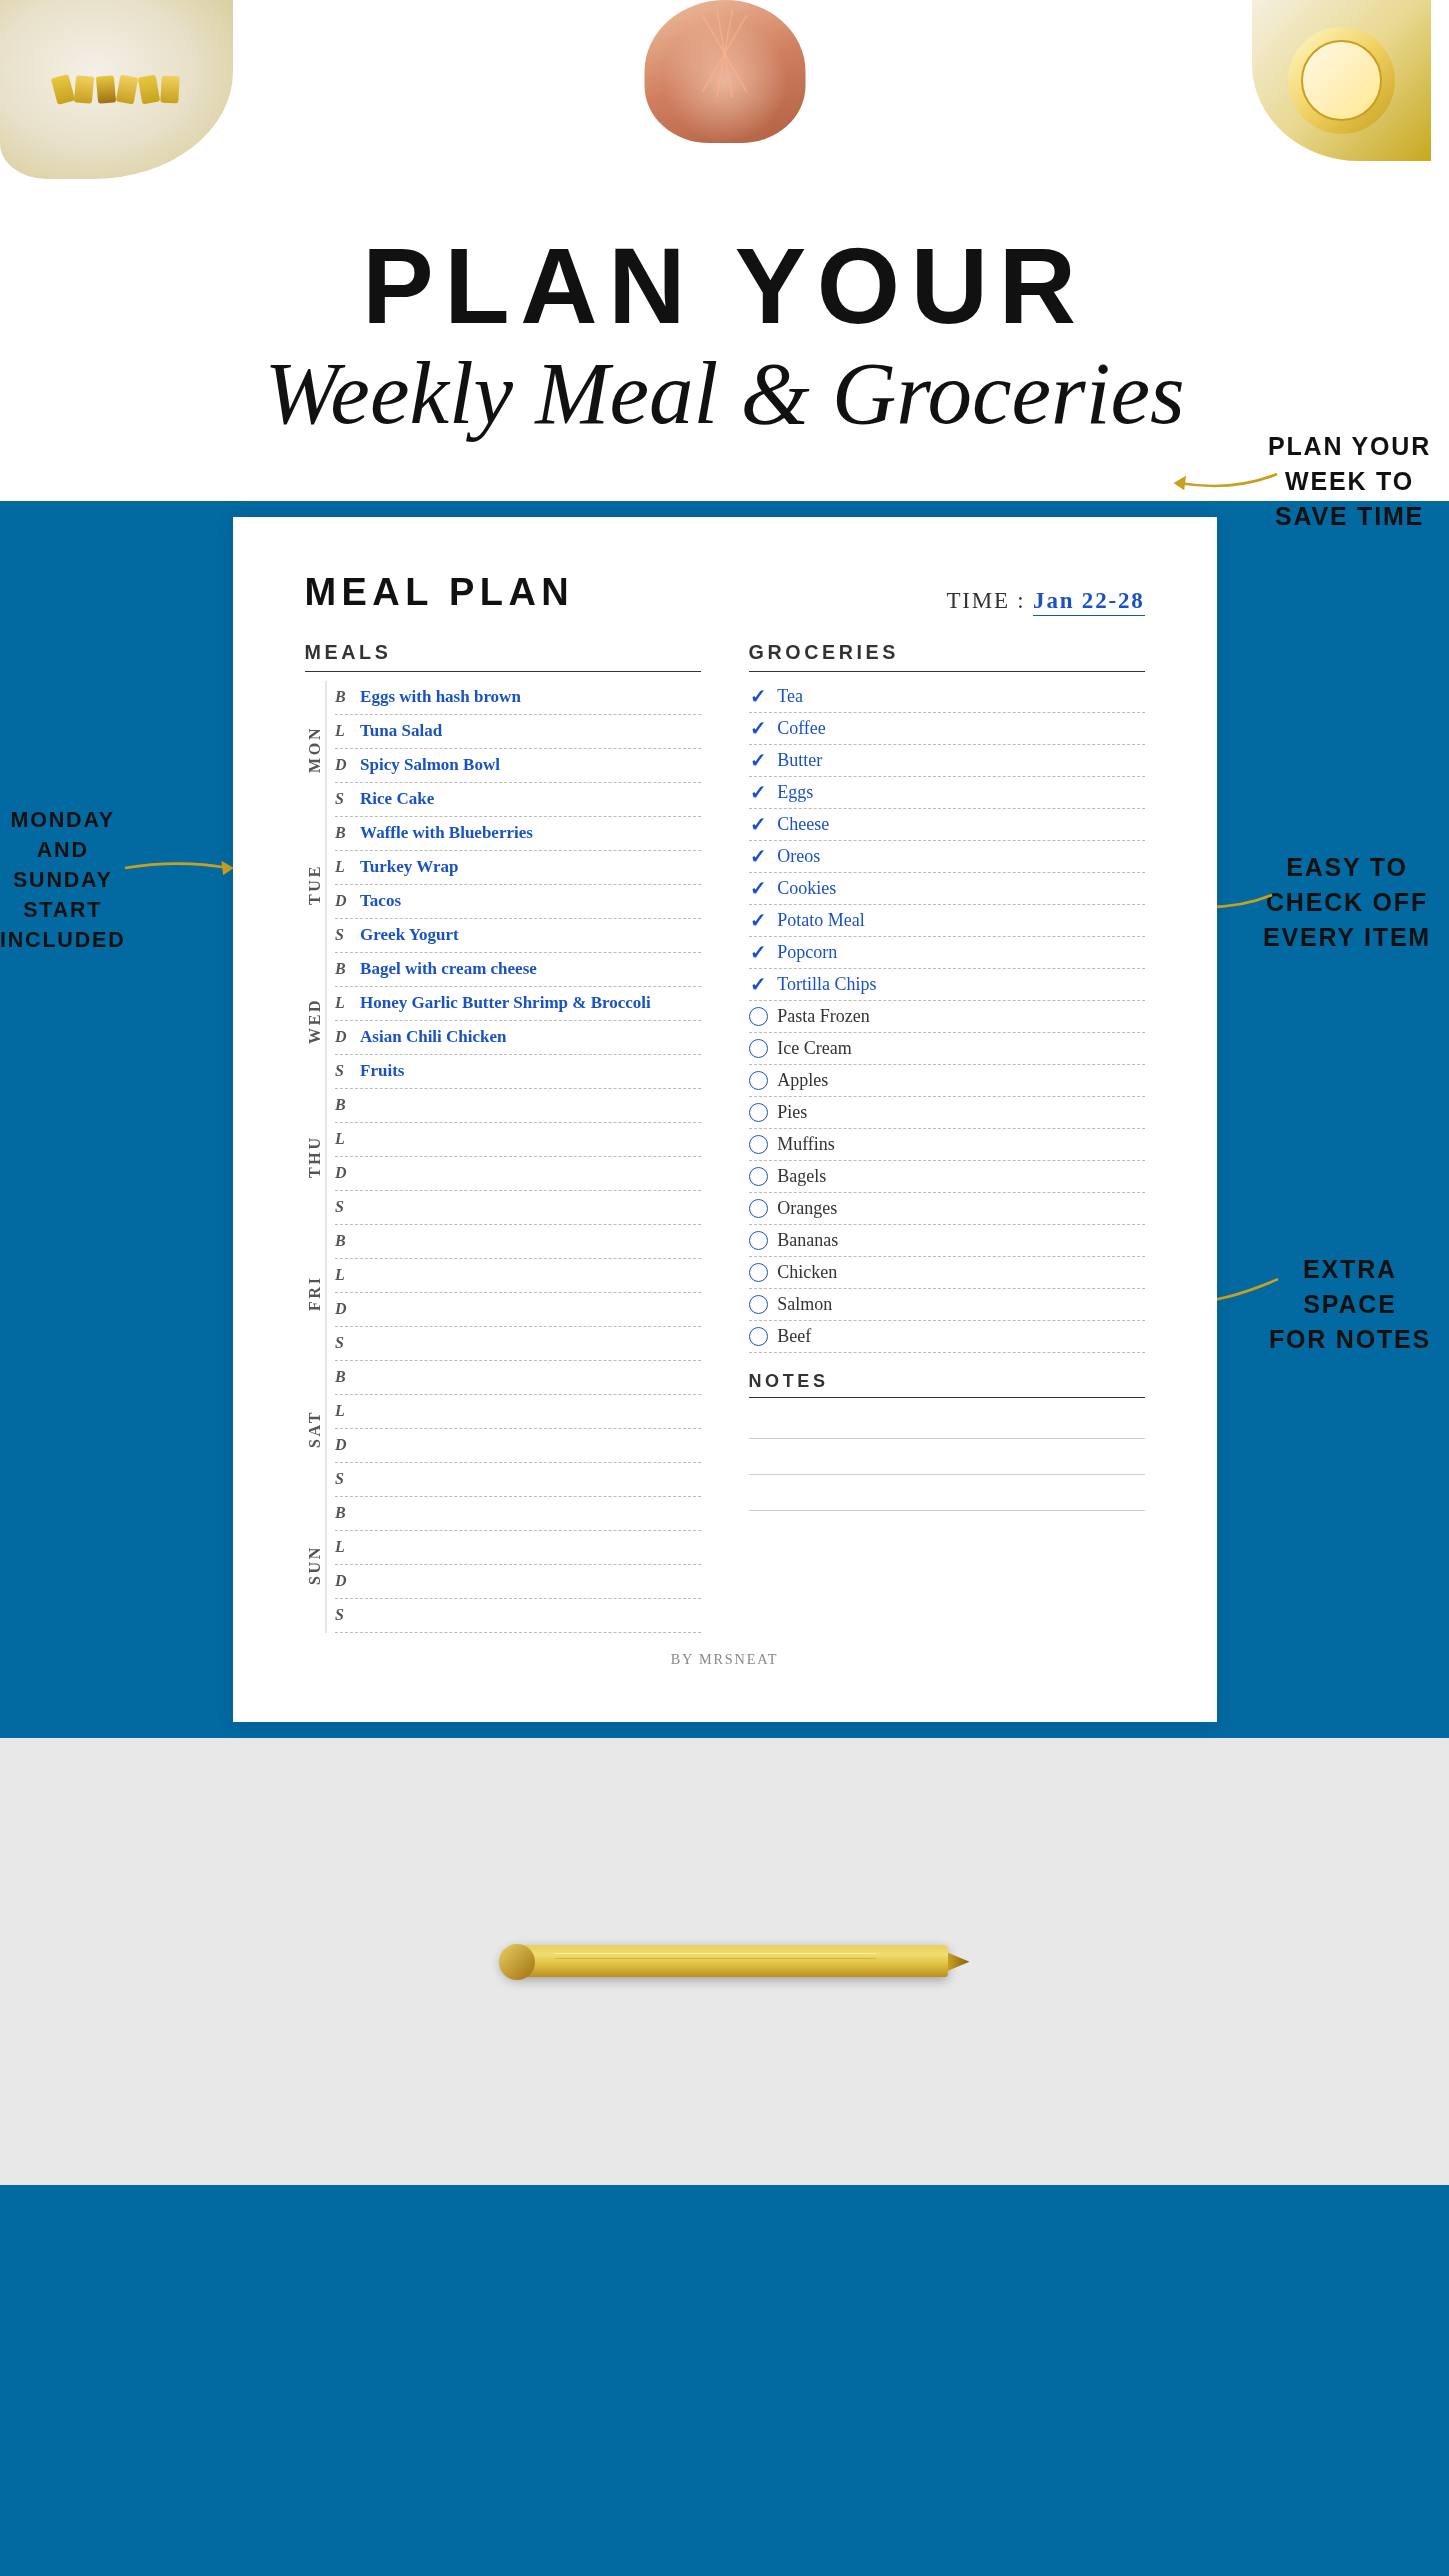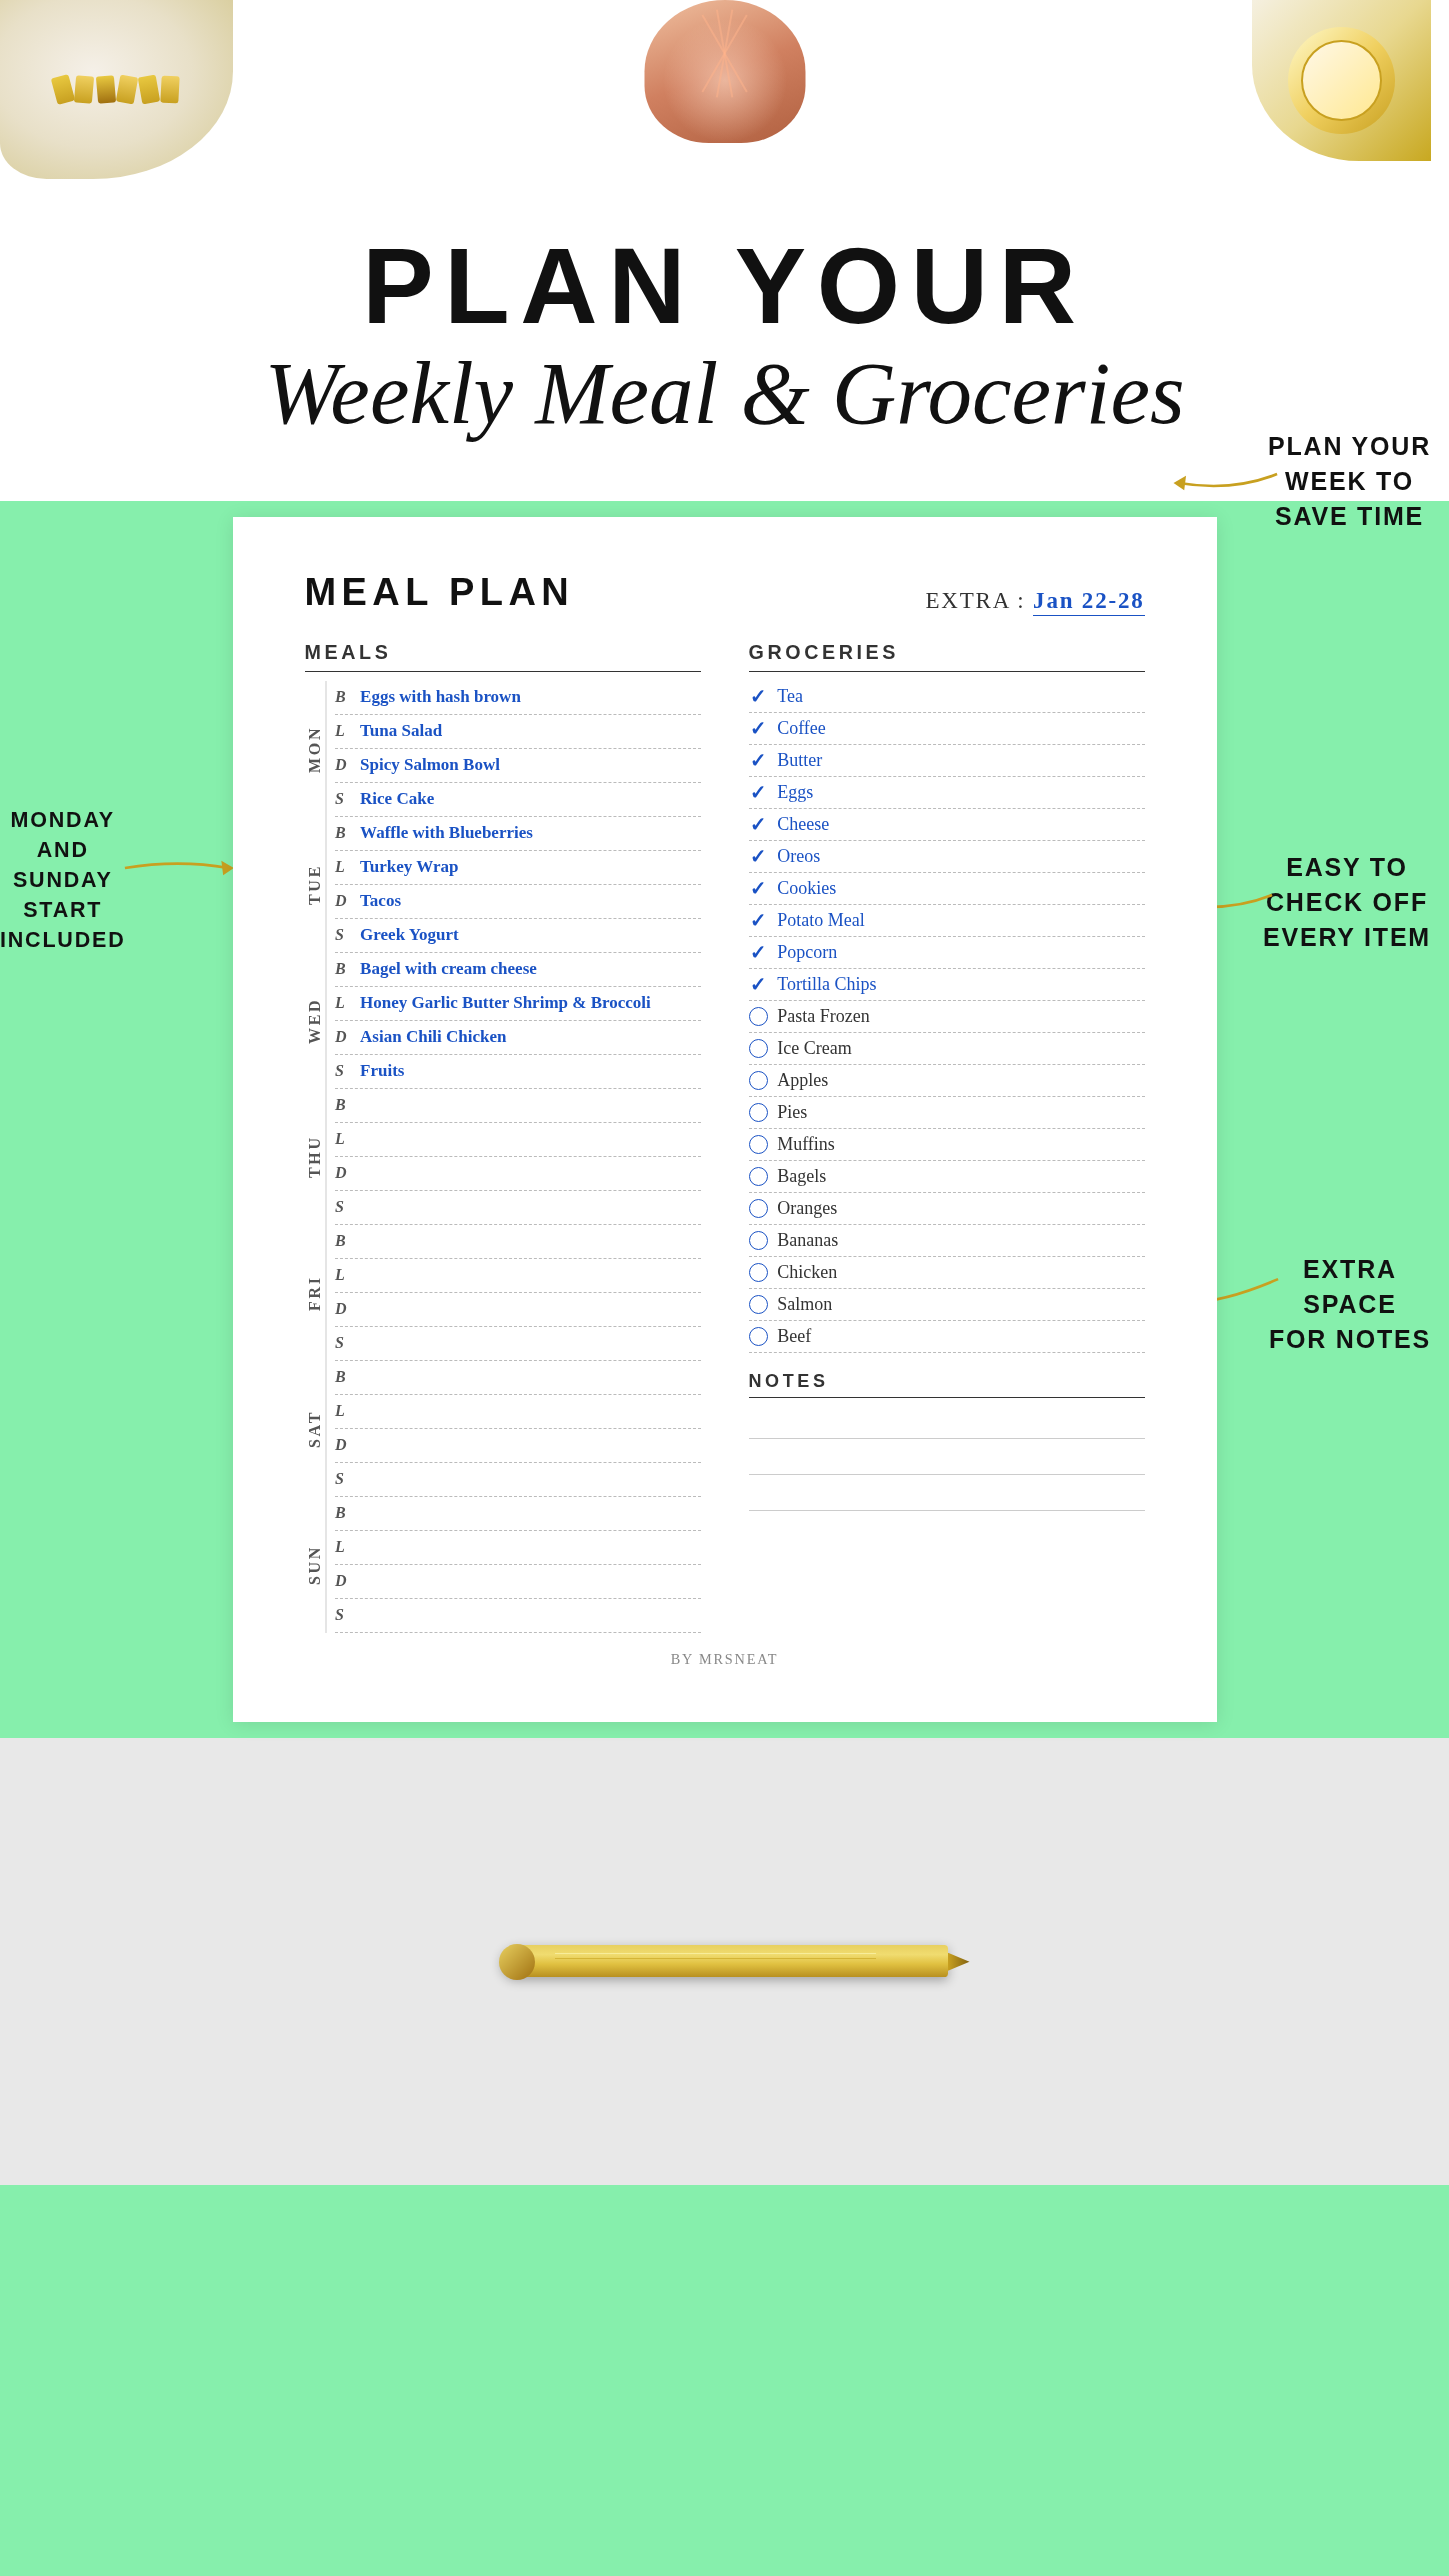--- a/index.html
+++ b/index.html
@@ -279,21 +279,21 @@
       line-height: 1.4;
       text-align: center;
     }
 
     .left-ann1 { top: 805px; }
 
   </style>
 </head>
 <body>
 
-<div class="page-wrapper" style="background:#86efac; min-height:2576px; position:relative;">
+<div class="page-wrapper" style="background:#0369a1; min-height:2576px; position:relative;">
 
   <div class="top-decorations" style="position:relative; height:215px; background:white; overflow:hidden;">
 
     <div style="position:absolute; top:0; left:0; width:250px; height:197px;">
       <div style="background:radial-gradient(ellipse at 40% 40%, #f5f0e8, #e8e0c8, #d4c890); width:233px; height:179px; border-radius:0 0 60% 20%; display:flex; align-items:center; justify-content:center; overflow:hidden;">
         <div style="display:flex; flex-wrap:wrap; gap:3.6px; padding:18px;">
 
           <div style="width:18px;height:27px;background:linear-gradient(180deg,#e8c840,#c8a020);border-radius:2.7px;transform:rotate(-15deg);"></div>
           <div style="width:18px;height:27px;background:linear-gradient(180deg,#f0d060,#c8a020);border-radius:2.7px;transform:rotate(5deg);"></div>
           <div style="width:18px;height:27px;background:linear-gradient(180deg,#e8c840,#a07010);border-radius:2.7px;transform:rotate(-5deg);"></div>
@@ -371,21 +371,21 @@
       <path d="M 130 20 Q 80 40 20 30" stroke="#c8a020" stroke-width="3" fill="none"></path>
       <polygon points="14,30 28,22 26,38" fill="#c8a020"></polygon>
     </svg>
   </div>
 
   <div class="main-content">
 
     <div class="meal-plan-header">
       <div class="meal-plan-title">MEAL PLAN</div>
       <div class="date-line">
-        <span>EXTRA :</span>
+        <span>TIME :</span>
         <span class="date-value">Jan 22-28</span>
       </div>
     </div>
 
     <div class="planner-columns">
 
       <div class="meals-column">
         <div class="column-header">MEALS</div>
 
         <div id="days-container">

